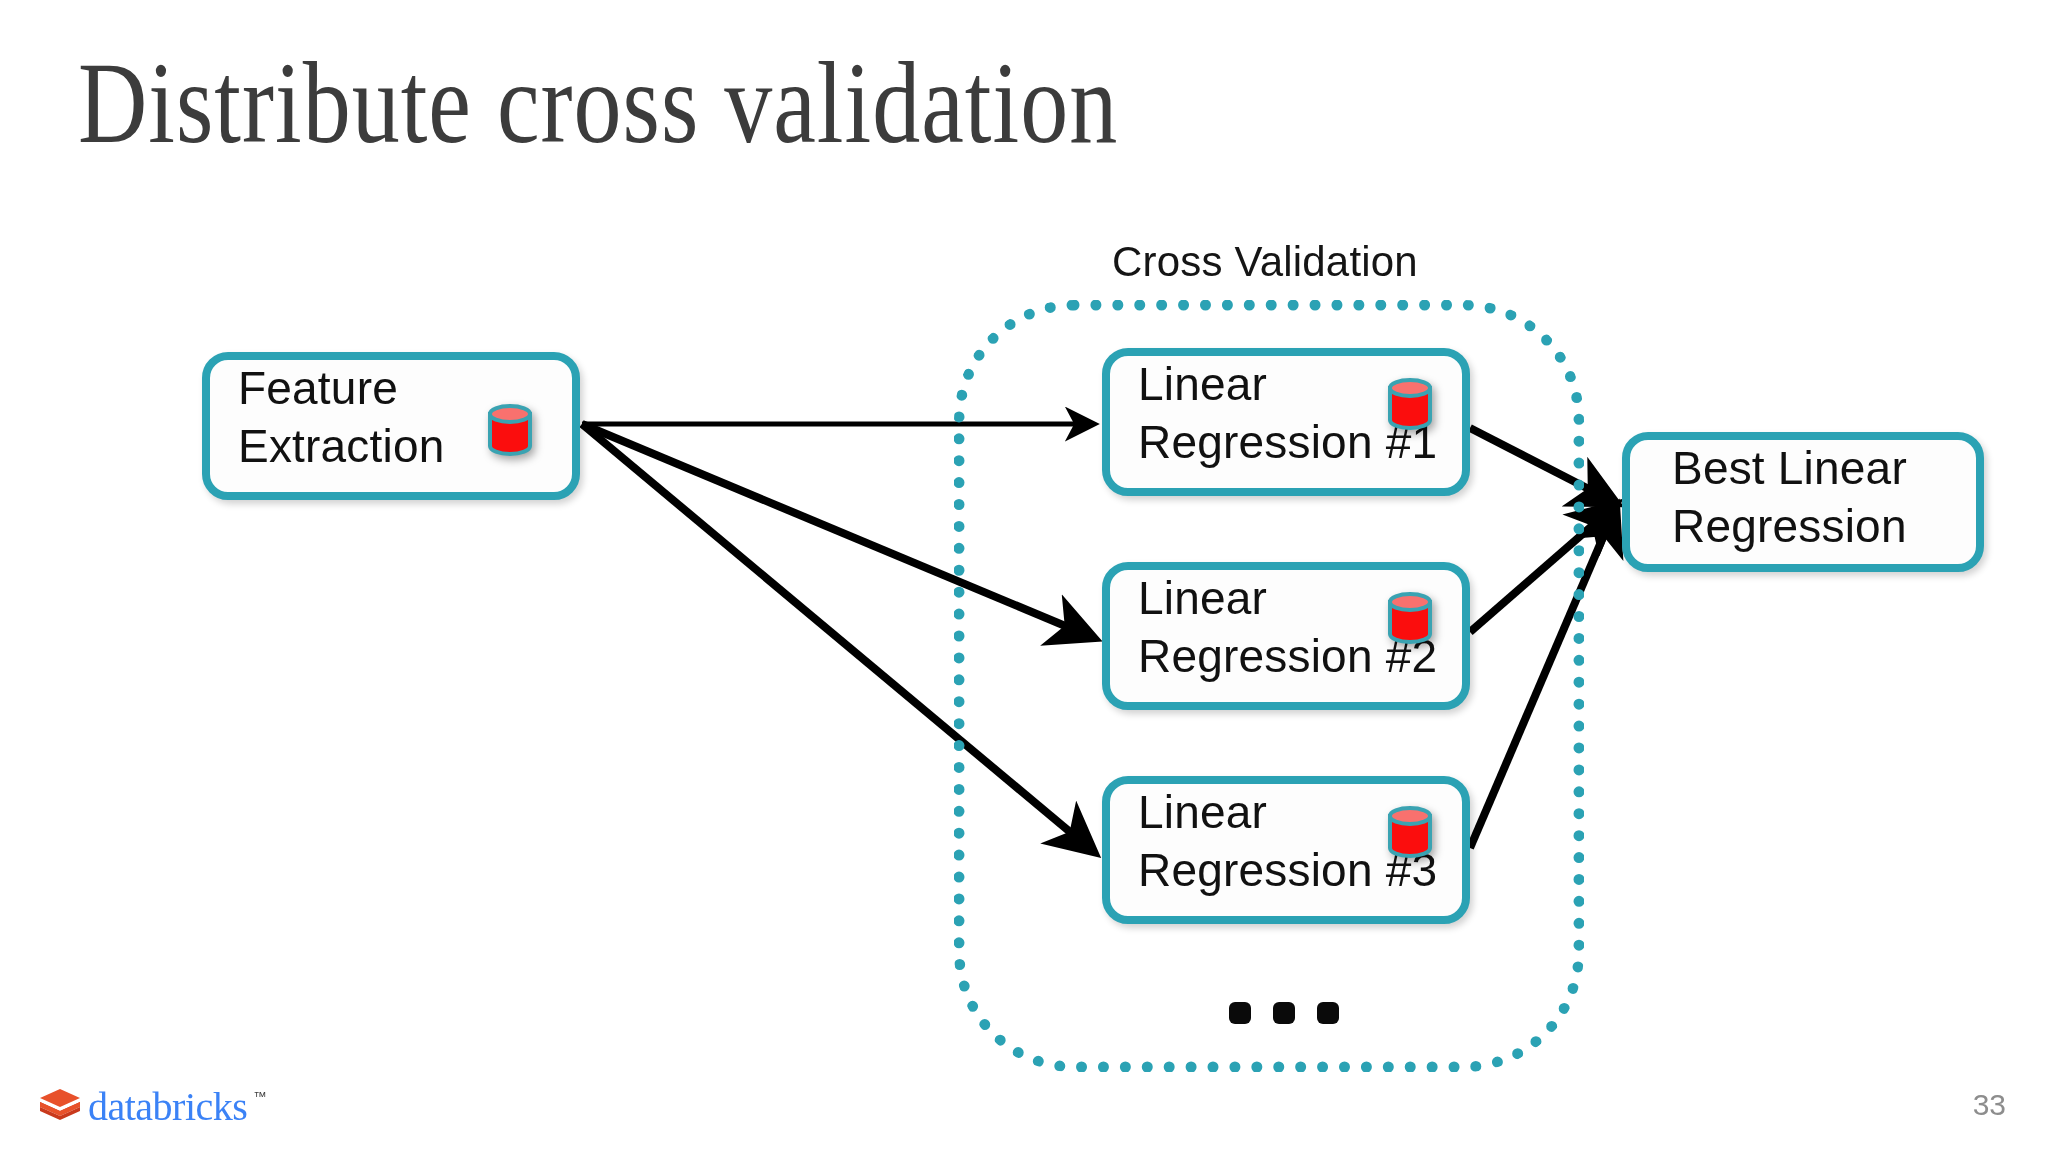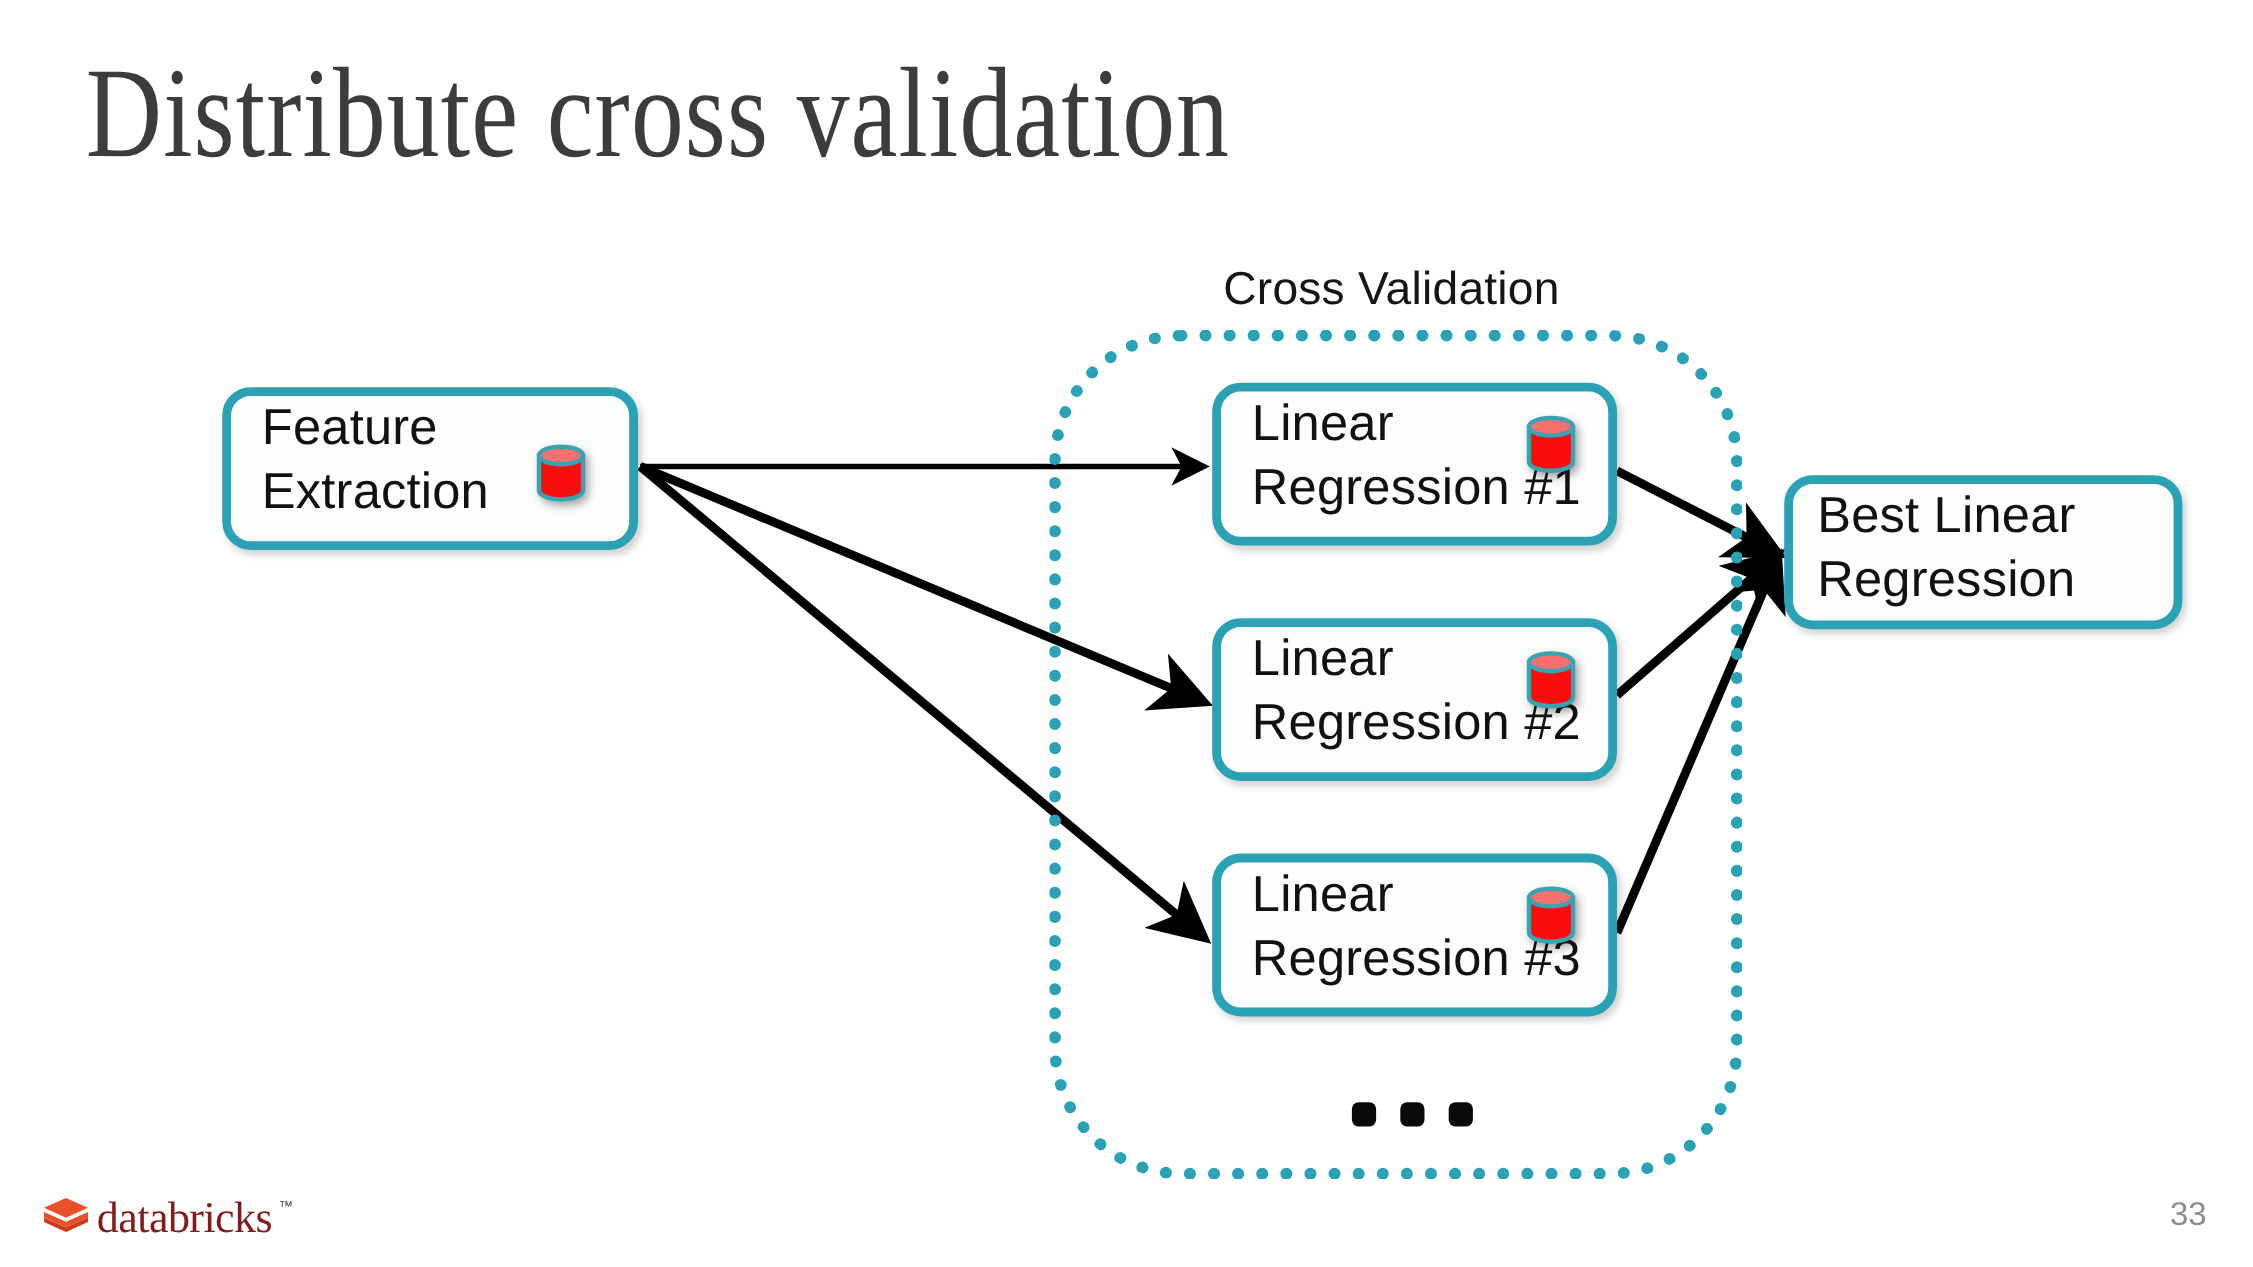--- a/index.html
+++ b/index.html
@@ -112,21 +112,21 @@
     width: 368px;
     height: 148px;
   }
   #node-best-lr {
     left: 1618px;
     top: 432px;
     width: 362px;
     height: 140px;
   }
   #node-best-lr .node-label {
-    padding-left: 22px;
+    padding-left: 42px;
   }
 
   
   .db-icon {
     position: absolute;
     width: 48px;
     height: 56px;
     filter: drop-shadow(3px 4px 4px rgba(0,0,0,0.35));
   }
   #node-feature-extraction .db-icon { right: 38px; top: 42px; }
@@ -155,21 +155,21 @@
     position: absolute;
     left: 38px;
     bottom: 22px;
     display: flex;
     align-items: center;
     gap: 6px;
   }
   #footer-logo .logo-word {
     font-family: "Liberation Serif", serif;
     font-size: 40px;
-    color: #7f1d1d;
+    color: #3b82f6;
     letter-spacing: -0.5px;
   }
   #footer-logo .logo-tm {
     font-size: 13px;
     color: #3d3d3d;
     align-self: flex-start;
     margin-top: 6px;
   }
   #page-number {
     position: absolute;

